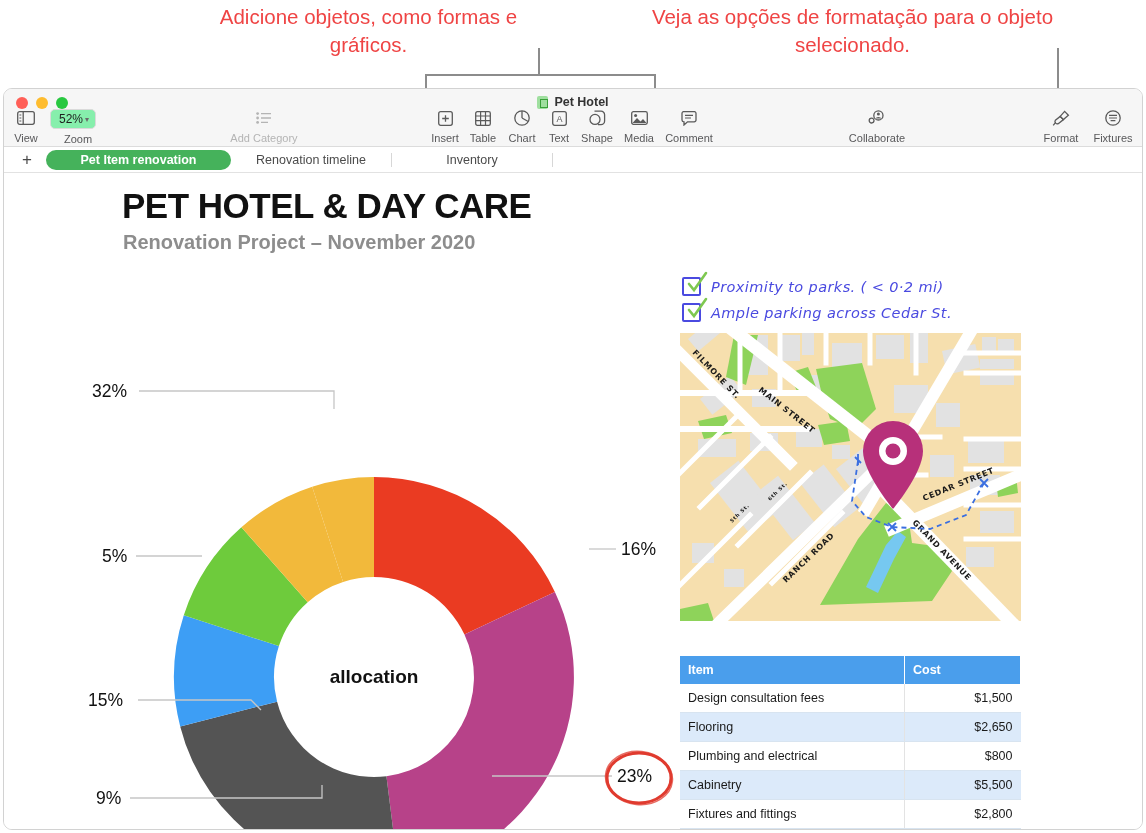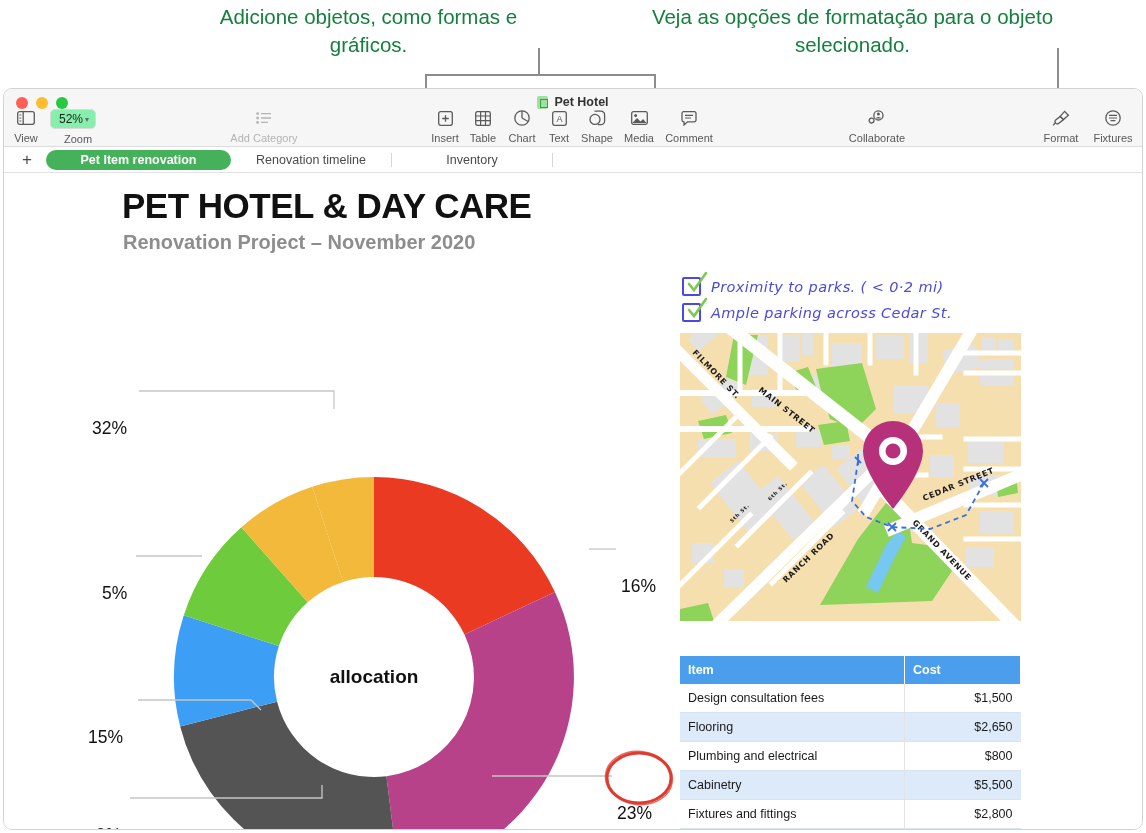--- a/index.html
+++ b/index.html
@@ -10,21 +10,21 @@
     position: relative;
     overflow: hidden;
     -webkit-font-smoothing: antialiased;
   }
 
   
   .callout {
     position: absolute;
     font-size: 20.5px;
     line-height: 28px;
-    color: #15803d;
+    color: #ef4444;
     text-align: center;
     font-family: "Liberation Sans", sans-serif;
   }
   #callout-insert { left: 196px; top: 3px; width: 345px; }
   #callout-format { left: 640px; top: 3px; width: 425px; }
 
   .leader { position: absolute; background: #8c8c8c; }
 
   
   .window {
@@ -187,21 +187,20 @@
     line-height: 24px;
     color: #111;
   }
 
   .pct {
     position: absolute;
     font-size: 17.5px;
     color: #111;
     font-weight: 500;
     white-space: nowrap;
-    margin-top: 37px;
   }
   .check-row {
     position: absolute;
     display: flex; align-items: center; gap: 10px;
   }
   .check-box {
     width: 19px; height: 19px;
     border: 2px solid #4a4ae0;
     border-radius: 2px;
     position: relative;

